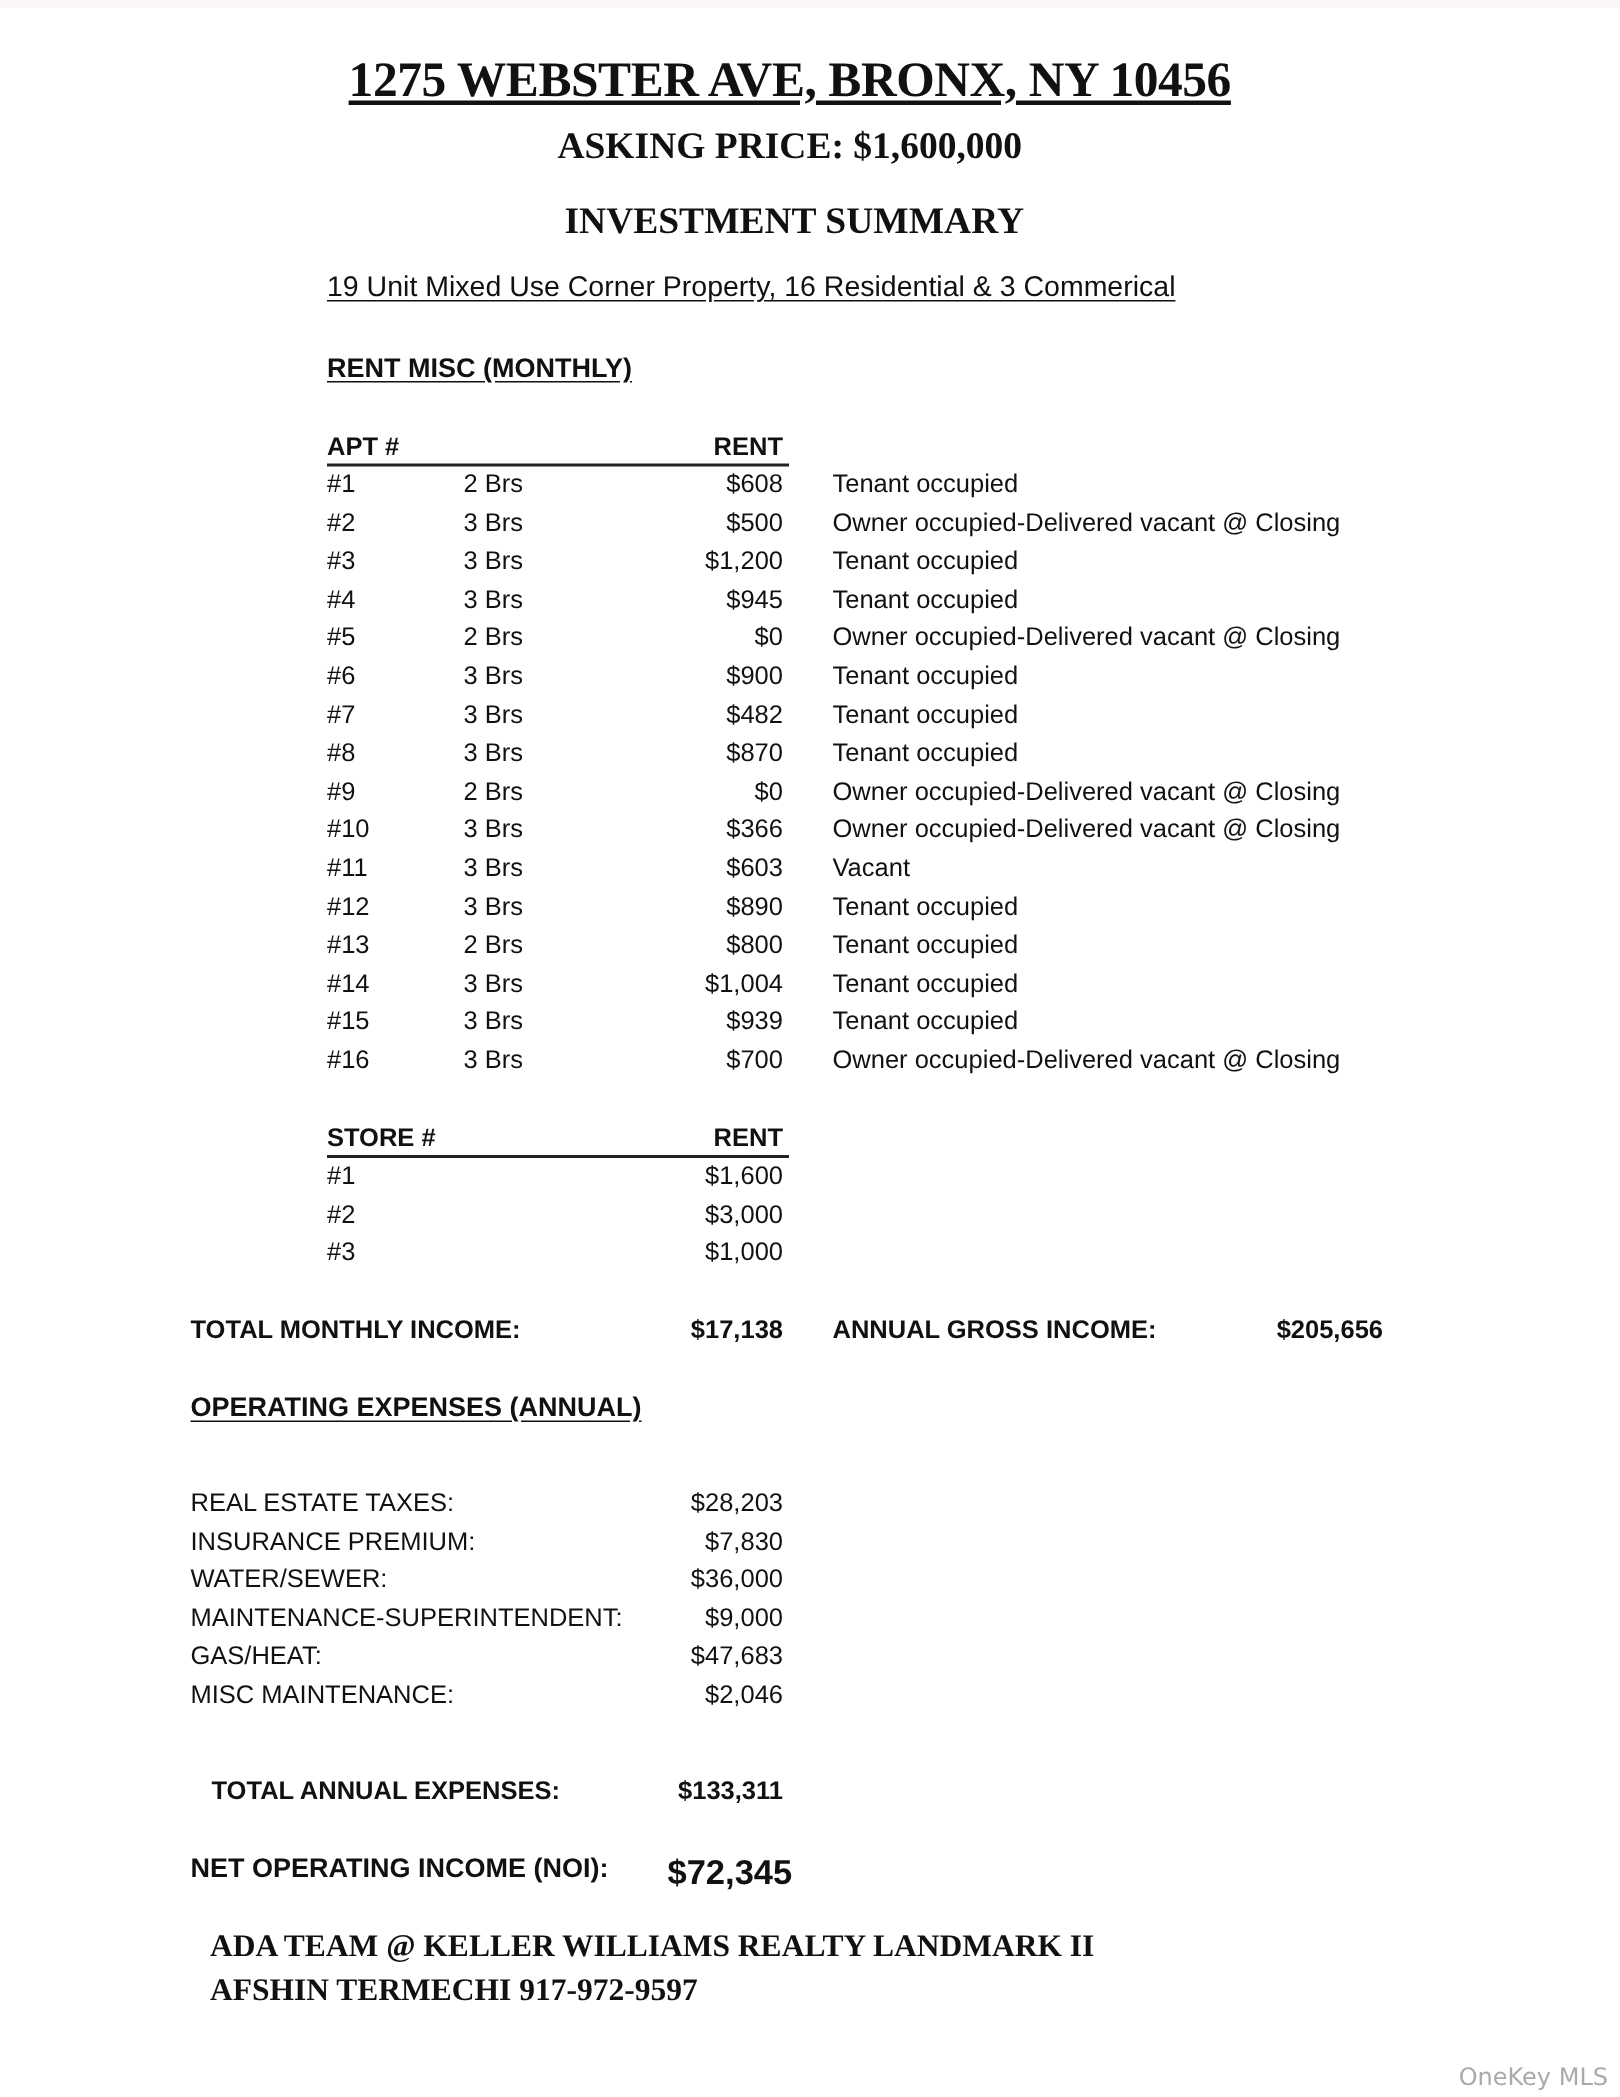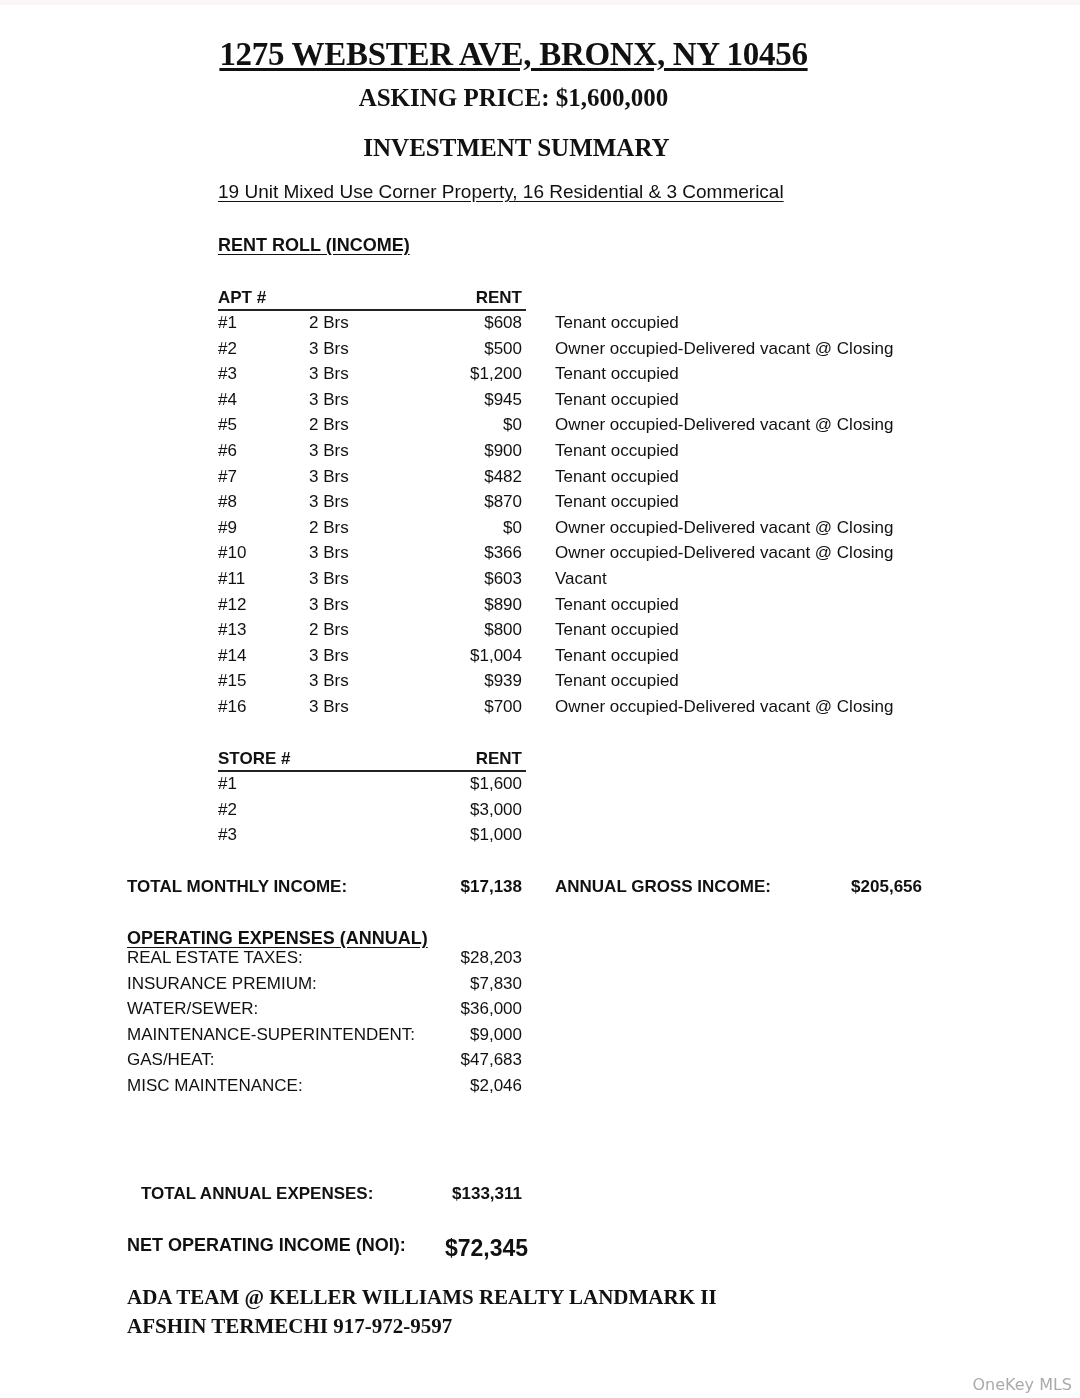--- a/index.html
+++ b/index.html
@@ -3,21 +3,21 @@
   <meta charset="utf-8">
   <style>
     html, body { margin: 0; padding: 0; }
     body {
       width: 1080px; height: 1398px; position: relative; overflow: hidden;
       background: #ffffff; color: #111;
       font-family: "Liberation Sans", sans-serif;
     }
     .topstrip { position:absolute; left:0; top:0; width:1080px; height:5px; background:#fbf6f6; }
     .abs { position:absolute; white-space:nowrap; }
-    .serif { font-family: "Liberation Serif", serif; font-weight: bold; }
+    .serif { font-family: "Liberation Serif", serif; font-weight: bold; padding-left: 13px; }
     .title { left:0; width:1027px; text-align:center; top:36px; font-size:33px; text-decoration:underline; text-underline-offset:3px; letter-spacing:-0.3px; }
     .asking { left:0; width:1027px; text-align:center; top:84px; font-size:25px; }
     .invest { left:0; width:1033px; text-align:center; top:134px; font-size:25px; }
     .subtitle { left:218px; top:181px; font-size:19px; text-decoration:underline; text-underline-offset:3px; font-family:"Liberation Sans", sans-serif; font-stretch:condensed; }
     .sect { font-size:18px; font-weight:bold; text-decoration:underline; text-underline-offset:3px; }
     .tbl { position:absolute; font-size:17px; }
     .row { position:relative; height:25.6px; }
     .row span { position:absolute; white-space:nowrap; top:2px; }
     .hdr { height:25px; border-bottom:2px solid #222; font-weight:bold; }
     .hdr span { top:4px; }
@@ -32,21 +32,21 @@
 </head>
 <body>
 
 <div class="topstrip"></div>
 
 <div class="abs serif title">1275 WEBSTER AVE, BRONX, NY 10456</div>
 <div class="abs serif asking">ASKING PRICE: $1,600,000</div>
 <div class="abs serif invest">INVESTMENT SUMMARY</div>
 <div class="abs subtitle">19 Unit Mixed Use Corner Property, 16 Residential &amp; 3 Commerical</div>
 
-<div class="abs sect" style="left:218px; top:235px;">RENT ROLL (INCOME)</div>
+<div class="abs sect" style="left:218px; top:235px;">RENT MISC (MONTHLY)</div>
 
 <div class="tbl" style="left:218px; top:284px; width:308px;">
   <div class="row hdr">
     <span class="c-apt">APT #</span>
     <span class="c-rent" style="right:4px;">RENT</span>
   </div>
   <div id="apt-rows">
       <div class="row">
         <span class="c-apt">#1</span>
         <span class="c-br">2 Brs</span>
@@ -167,21 +167,21 @@
     </div>
 </div>
 
 <div class="abs summary" style="left:127px; top:877px;">TOTAL MONTHLY INCOME:</div>
 <div class="abs summary" style="right:558px; top:877px;">$17,138</div>
 <div class="abs summary" style="left:555px; top:877px;">ANNUAL GROSS INCOME:</div>
 <div class="abs summary" style="right:158px; top:877px;">$205,656</div>
 
 <div class="abs sect" style="left:127px; top:928px;">OPERATING EXPENSES (ANNUAL)</div>
 
-<div id="expense-rows" style="position:absolute; left:127px; top:946px; width:395px;">
+<div id="expense-rows" style="position:absolute; left:127px; top:990px; width:395px;">
     <div class="row exp">
       <span style="left:0;">REAL ESTATE TAXES:</span>
       <span style="right:0;">$28,203</span>
     </div>
     <div class="row exp">
       <span style="left:0;">INSURANCE PREMIUM:</span>
       <span style="right:0;">$7,830</span>
     </div>
     <div class="row exp">
       <span style="left:0;">WATER/SEWER:</span>

